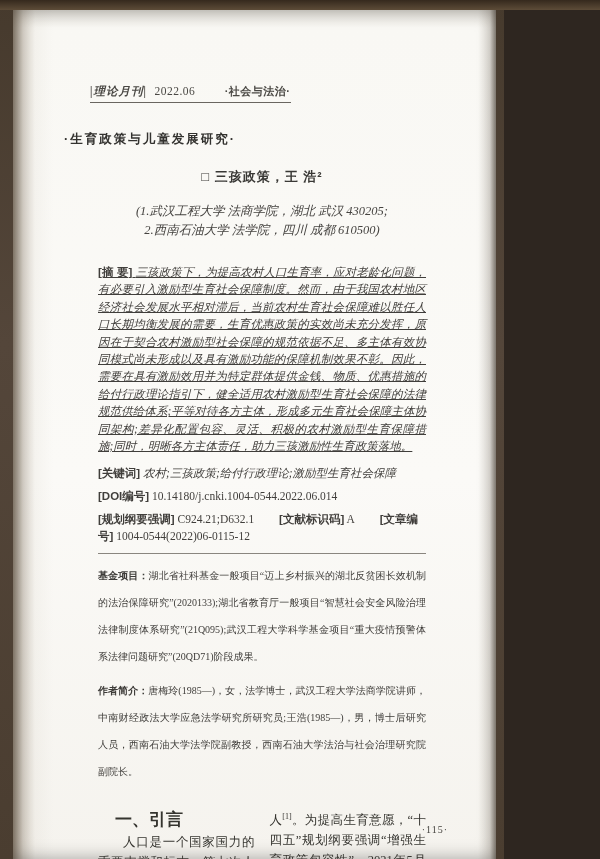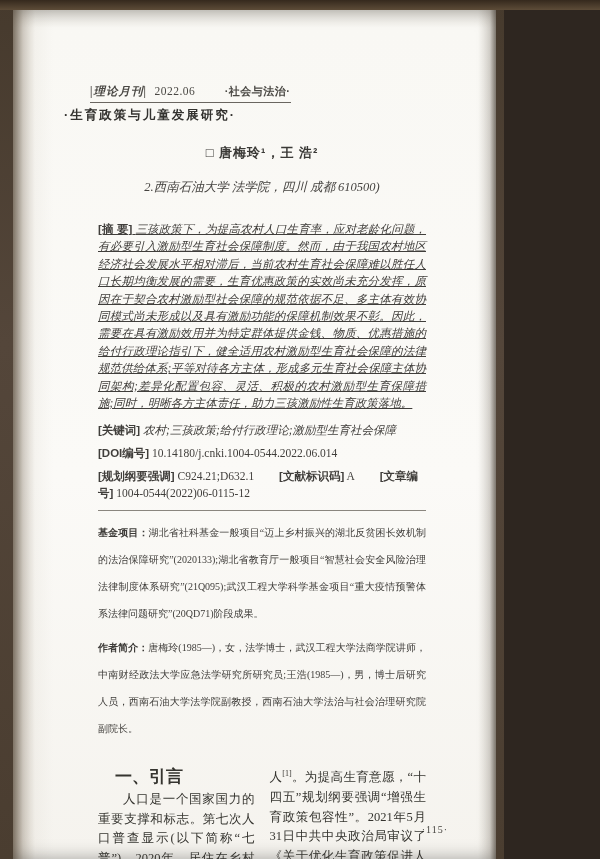--- a/index.html
+++ b/index.html
@@ -16,21 +16,21 @@
       linear-gradient(180deg,#e9e6df 0px,#f9f8f4 18px,#fbfaf7 55%,#f5f3ee 100%);
     box-shadow:0 0 18px rgba(0,0,0,0.35) inset;}
   .content{position:absolute;left:85px;right:70px;top:0;bottom:0;color:#3b3a38;}
 
   .jheader{margin:74px 0 0 -8px;font-size:11.5px;color:#4a4844;display:inline-block;
     border-bottom:1px solid #6a6660;padding-bottom:3px;letter-spacing:0.5px;}
   .jname{font-style:italic;font-weight:bold;letter-spacing:1px;}
   .jissue{margin-left:4px;}
   .jcolumn{margin-left:26px;font-family:"Liberation Sans","DejaVu Sans",sans-serif;font-weight:bold;font-size:11px;}
 
-  .section-label{margin:4px 0 0 -34px;font-family:"Liberation Sans","DejaVu Sans",sans-serif;
+  .section-label{margin:28px 0 0 -34px;font-family:"Liberation Sans","DejaVu Sans",sans-serif;
     font-weight:bold;font-size:12.5px;letter-spacing:2px;color:#33322f;}
 
   .title{margin-top:28px;text-align:center;font-weight:bold;color:#262523;}
   .title .t1{font-size:25px;letter-spacing:6px;}
   .title .t2{font-size:28px;letter-spacing:2px;margin-top:6px;}
 
   .authors{margin-top:20px;text-align:center;font-family:"Liberation Sans","DejaVu Sans",sans-serif;
     font-weight:bold;font-size:13px;color:#3a3936;letter-spacing:1px;}
 
   .affil{margin-top:16px;text-align:center;font-size:12.5px;font-style:italic;
@@ -71,23 +71,24 @@
         <span class="jheader">
           <span class="jname">|理论月刊|</span>
           <span class="jissue">2022.06</span>
           <span class="jcolumn">·社会与法治·</span>
         </span>
       </div>
 
       <div class="section-label">·生育政策与儿童发展研究·</div>
 
 
-      <div class="authors">□ 唐梅玲¹，王  浩²</div>
+      <div class="authors">□ 三孩政策，王  浩²</div>
 
       <div class="affil">
+        <div>(1.武汉工程大学 法商学院，湖北 武汉 430205;</div>
         <div>2.西南石油大学 法学院，四川 成都 610500)</div>
       </div>
 
       <div class="abstract">
         <span class="blabel">[摘  要]</span>
         <span>三孩政策下，为提高农村人口生育率，应对老龄化问题，有必要引入激励型生育社会保障制度。然而，由于我国农村地区经济社会发展水平相对滞后，当前农村生育社会保障难以胜任人口长期均衡发展的需要，生育优惠政策的实效尚未充分发挥，原因在于契合农村激励型社会保障的规范依据不足、多主体有效协同模式尚未形成以及具有激励功能的保障机制效果不彰。因此，需要在具有激励效用并为特定群体提供金钱、物质、优惠措施的给付行政理论指引下，健全适用农村激励型生育社会保障的法律规范供给体系;平等对待各方主体，形成多元生育社会保障主体协同架构;差异化配置包容、灵活、积极的农村激励型生育保障措施;同时，明晰各方主体责任，助力三孩激励性生育政策落地。</span>
       </div>
 
       <div class="meta-line" style="margin-top:10px;">
         <span class="blabel">[关键词]</span>

